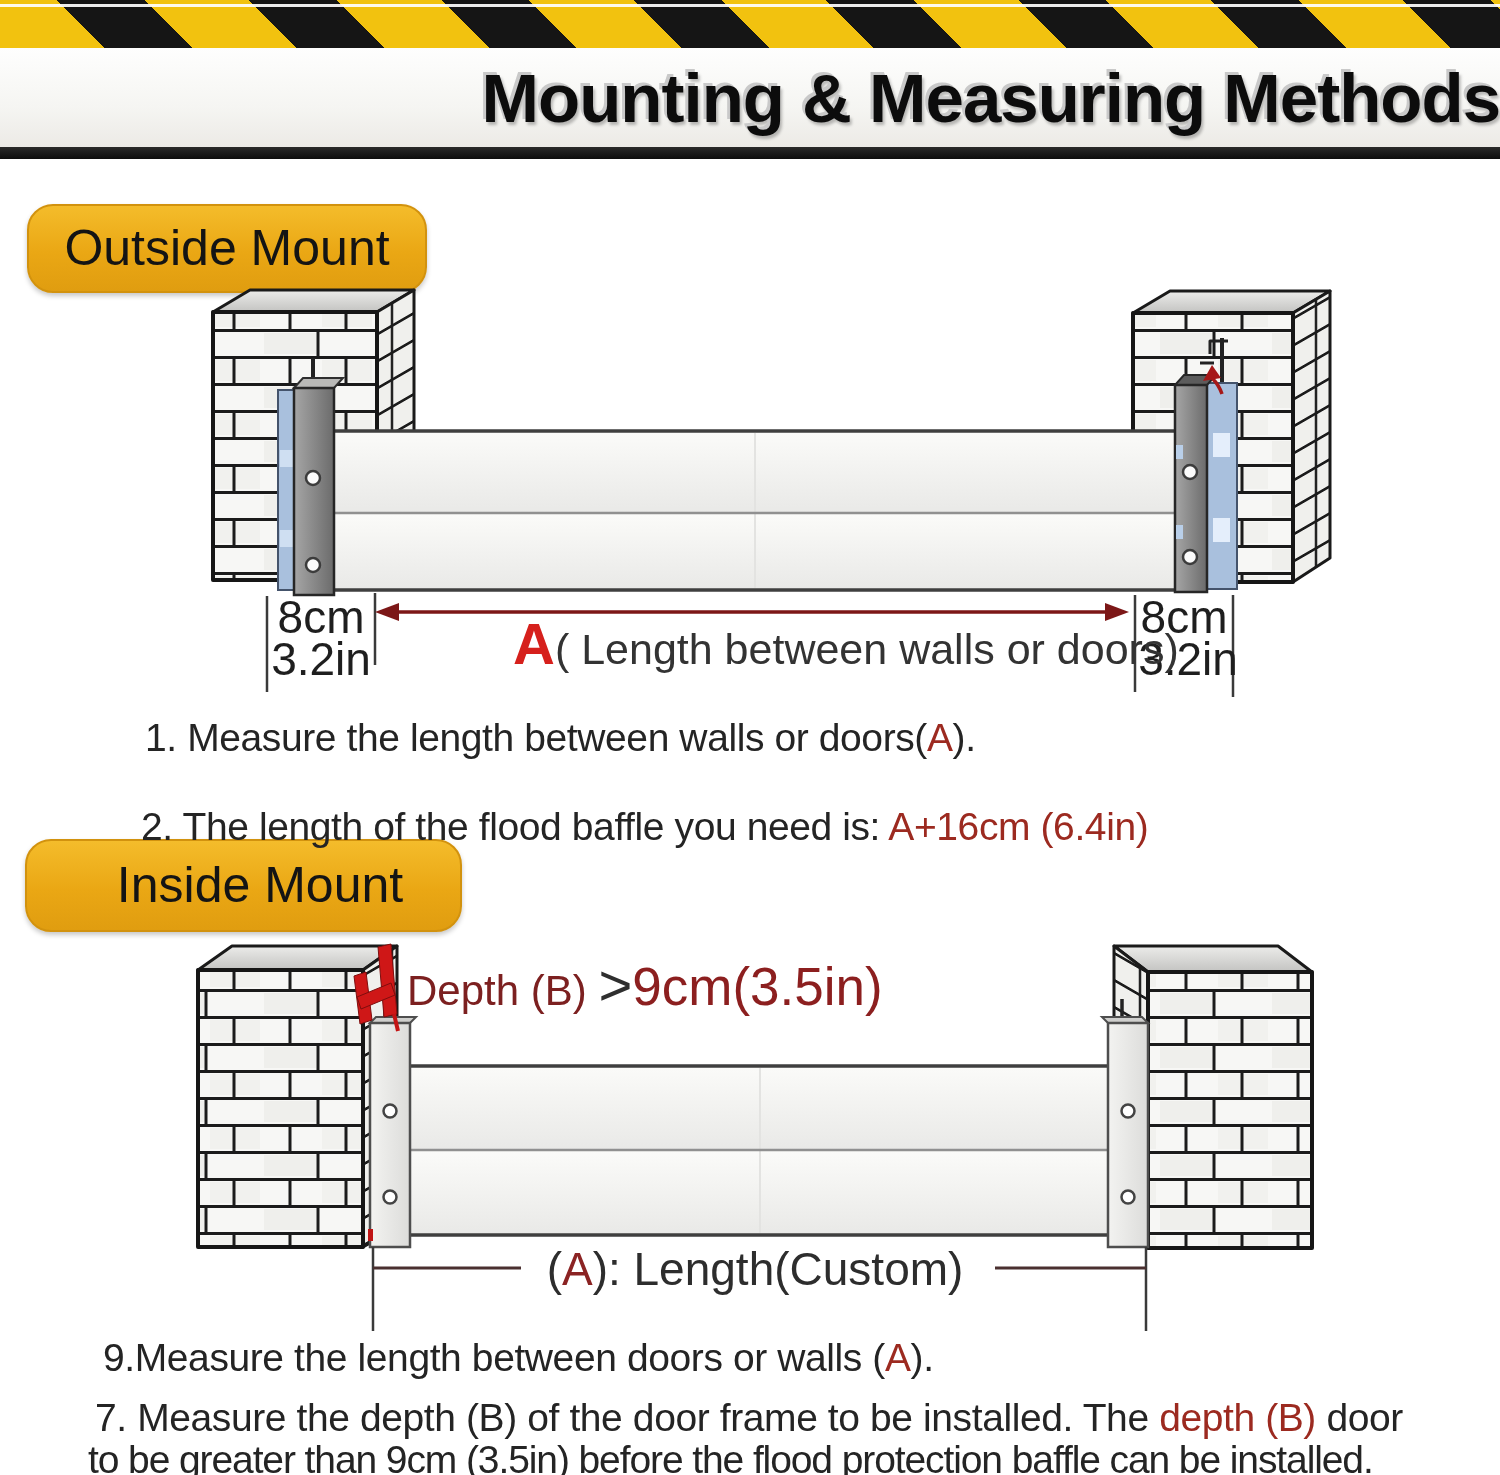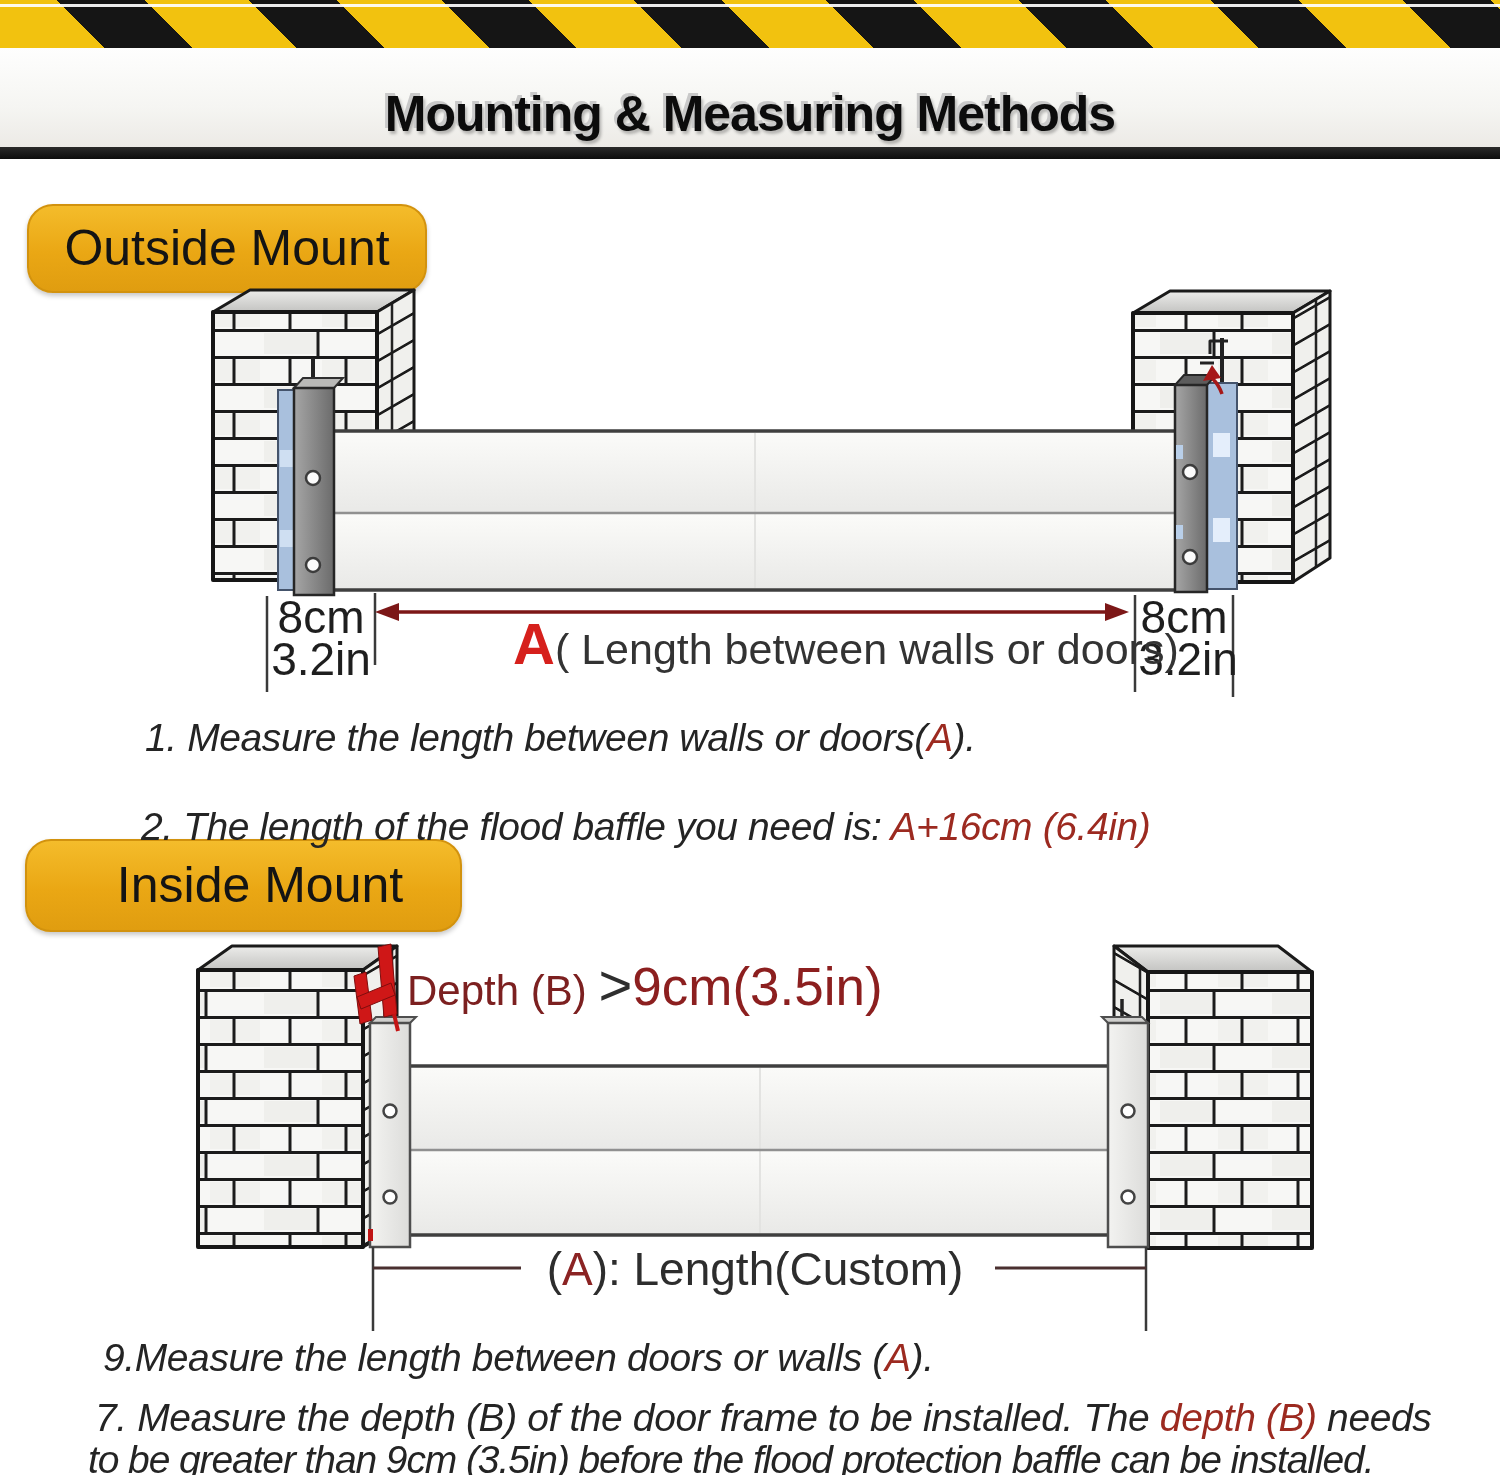--- a/index.html
+++ b/index.html
@@ -11,40 +11,41 @@
   .hazard{
     position:absolute;left:0;top:0;width:100%;height:48px;
     background:repeating-linear-gradient(45deg,#f2c20f 0 74px,#151515 74px 136px);
   }
   .hazard-gap{position:absolute;left:0;top:4px;width:100%;height:3px;background:rgba(255,255,255,.92);}
   .title-band{
     position:absolute;left:0;top:48px;width:100%;height:99px;text-align:center;
     background:linear-gradient(180deg,#fefefe 0%,#f5f5f2 60%,#eceae6 100%);
   }
   .title-band h1{
-    margin:15px;line-height:102px;font-size:50px;font-weight:bold;color:#0c0c0c;letter-spacing:-1px;
+    margin:0;line-height:102px;font-size:69px;font-weight:bold;color:#0c0c0c;letter-spacing:-1px;
     text-shadow:-3px -3px 0 #c9c9c9, 2px 3px 3px rgba(0,0,0,.25);
+    text-align:right;
   }
   .black-bar{position:absolute;left:0;top:147px;width:100%;height:12px;background:linear-gradient(180deg,#2a2a2a,#0d0d0d);}
   
   .badge{
     position:absolute;border-radius:26px;text-align:center;color:#141414;
     background:linear-gradient(180deg,#f4bc2b 0%,#eaa714 55%,#e09d10 100%);
     border:2px solid #d2920e;box-shadow:0 3px 5px rgba(0,0,0,.22);
     font-size:50px;
   }
   .badge-outside{left:27px;top:186px;width:396px;height:85px;line-height:85px;margin-top:18px;}
   .badge-inside{left:25px;top:839px;width:400px;height:89px;line-height:89px;padding-left:33px;}
   
   .diag{position:absolute;}
   .diag1{left:150px;top:275px;width:1200px;height:425px;}
   .diag2{left:150px;top:935px;width:1250px;height:400px;}
   
   .step{
-    position:absolute;margin:0;font-size:39px;color:#242424;white-space:nowrap;letter-spacing:-.4px;font-style:italic;
+    position:absolute;margin:0;font-size:39px;color:#242424;white-space:nowrap;letter-spacing:-.4px;
   }
   .step .red{color:#9c2a20;}
   .step-tight{letter-spacing:-1.1px;}
   svg text{font-family:"Liberation Sans", sans-serif;}
 </style>
 </head>
 <body>
 
 <div class="page">
 
@@ -227,16 +228,16 @@
       <line x1="996" y1="312" x2="996" y2="396" stroke="#3a3a3a" stroke-width="2.5"></line>
       <line x1="223" y1="333" x2="371" y2="333" stroke="#4a3030" stroke-width="3"></line>
       <line x1="845" y1="333" x2="996" y2="333" stroke="#4a3030" stroke-width="3"></line>
       <text x="605" y="350" text-anchor="middle" font-size="46">
         <tspan fill="#2d2d2d">(</tspan><tspan fill="#8b2323">A</tspan><tspan fill="#2d2d2d">): Length(Custom)</tspan>
       </text>
     </g>
   </svg>
 
   <p class="step" style="left:103px;top:1336px"><span>9.Measure the length between doors or walls (</span><span class="red">A</span><span>).</span></p>
-  <p class="step" style="left:95px;top:1396px"><span>7. Measure the depth (B) of the door frame to be installed. The </span><span class="red">depth (B)</span><span> needs</span></p>
+  <p class="step" style="left:95px;top:1396px"><span>7. Measure the depth (B) of the door frame to be installed. The </span><span class="red">depth (B)</span><span> door</span></p>
   <p class="step step-tight" style="left:88px;top:1438px"><span>to be greater than 9cm (3.5in) before the flood protection baffle can be installed.</span></p>
 
 </div>
 
 </body></html>

